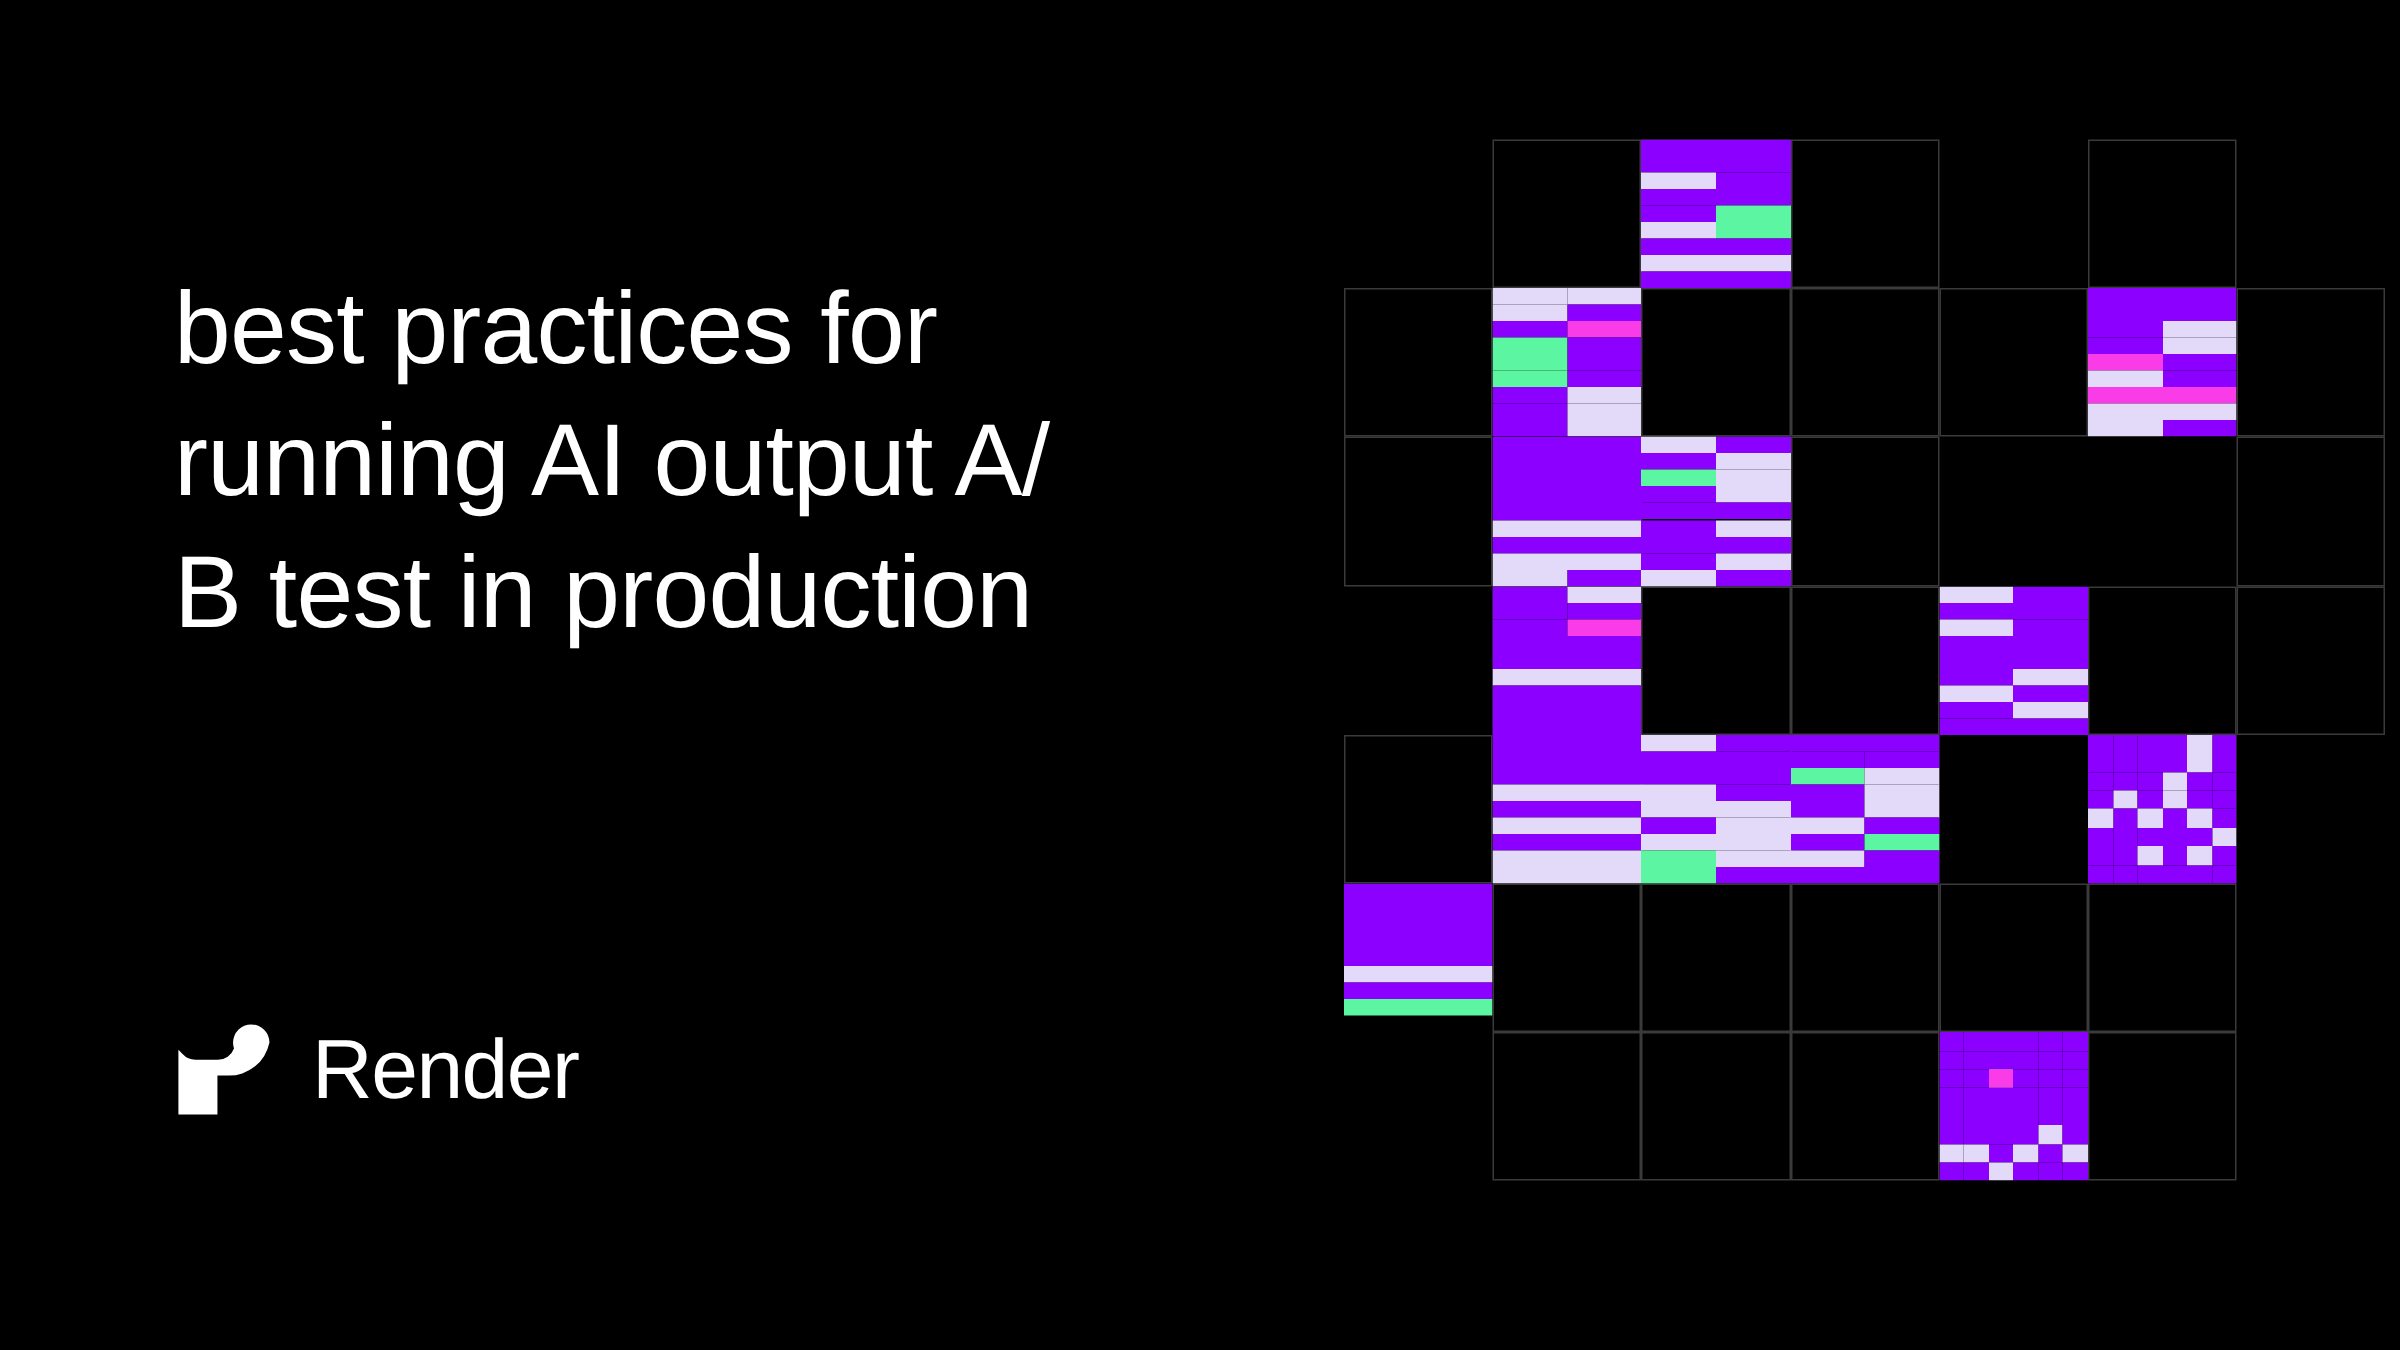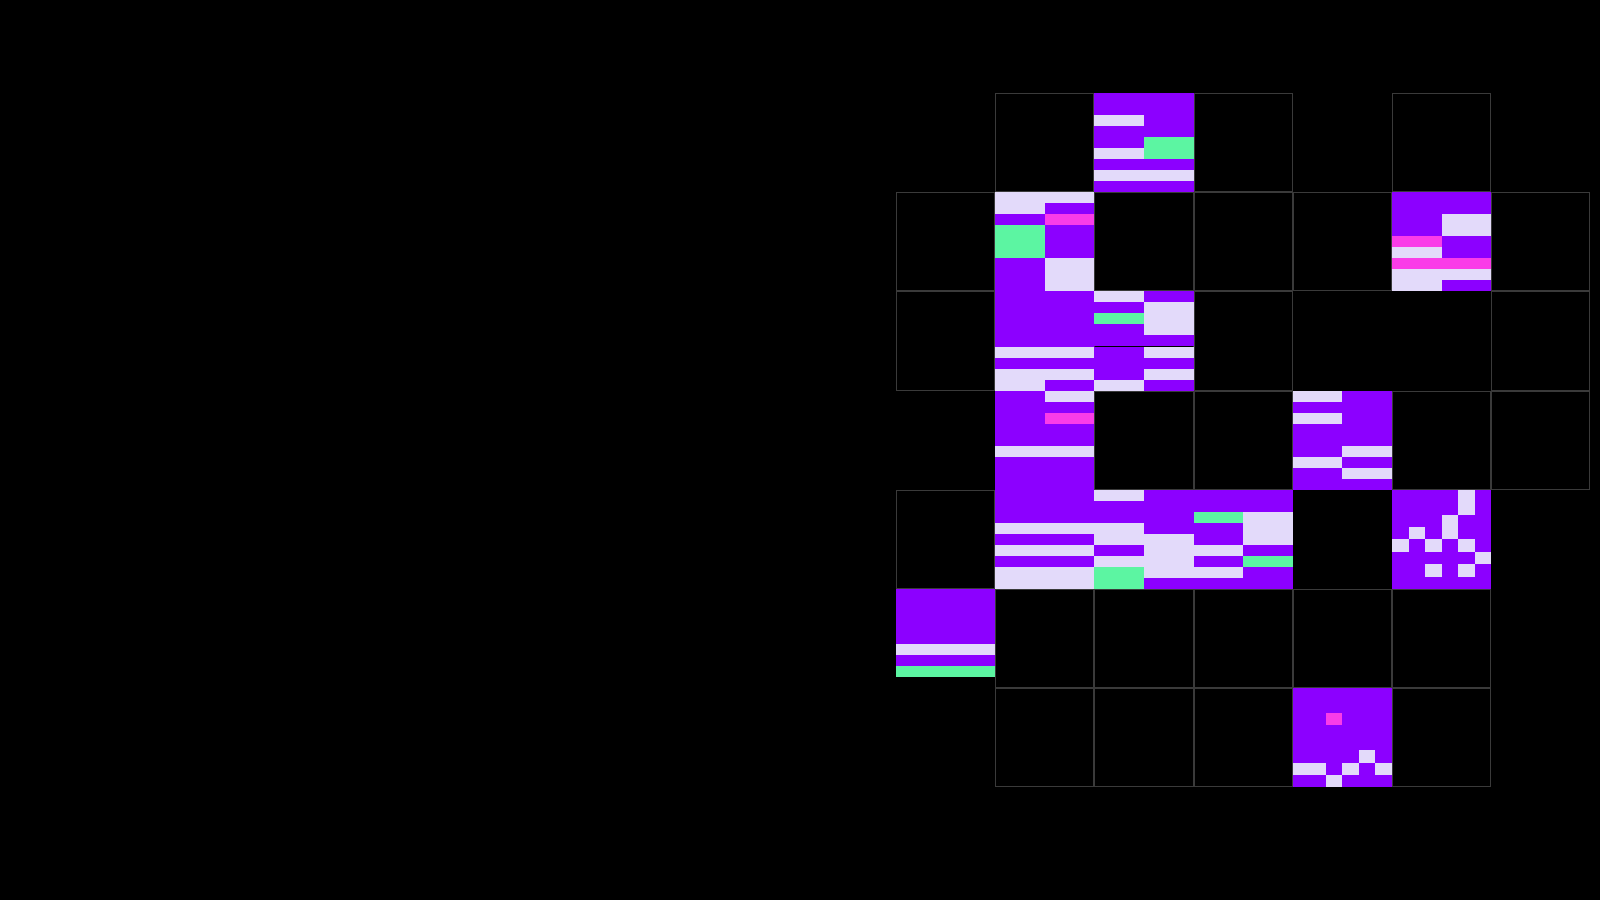--- a/index.html
+++ b/index.html
@@ -26,21 +26,32 @@
   .gcell{position:absolute;box-sizing:border-box;overflow:hidden;}
   .gcell.outline{border:1px solid #3a3a3a;}
   .stripe{position:absolute;}
   .px{position:absolute;}
 </style>
 </head>
 <body>
 
 <div id="stage">
 
-
+  <div id="headline">best practices for
+running AI output A/
+B test in production</div>
+
+  <div id="brand">
+    <span class="logo-wrap">
+      <svg class="logo" viewBox="0 0 64 64" xmlns="http://www.w3.org/2000/svg" aria-hidden="true">
+        <path d="M48 6a10.5 10.5 0 0 0-10.5 10.5c0 1.2.2 2.3.55 3.35a9.9 9.9 0 0 1-9.3 6.55H16A10 10 0 0 1 8.4 23.1L6 20.6V58h22.5V35.5h6.2A23.8 23.8 0 0 0 58.5 16.5 10.5 10.5 0 0 0 48 6z" fill="#ffffff"></path>
+      </svg>
+    </span>
+    <span class="wordmark">Render</span>
+  </div>
 
   <div id="mosaic">
       <div class="gcell outline" style="left: 99.2px; top: 0px; width: 99.2px; height: 99.2px; border-color: rgb(58, 58, 58);"></div>
       <div class="gcell outline" style="left: 198.4px; top: 0px; width: 99.2px; height: 99.2px; border-color: rgb(58, 58, 58);"></div>
       <div class="gcell outline" style="left: 297.6px; top: 0px; width: 99.2px; height: 99.2px; border-color: rgb(58, 58, 58);"></div>
       <div class="gcell outline" style="left: 496px; top: 0px; width: 99.2px; height: 99.2px; border-color: rgb(58, 58, 58);"></div>
       <div class="gcell outline" style="left: 0px; top: 99.2px; width: 99.2px; height: 99.2px; border-color: rgb(58, 58, 58);"></div>
       <div class="gcell outline" style="left: 198.4px; top: 99.2px; width: 99.2px; height: 99.2px; border-color: rgb(58, 58, 58);"></div>
       <div class="gcell outline" style="left: 297.6px; top: 99.2px; width: 99.2px; height: 99.2px; border-color: rgb(58, 58, 58);"></div>
       <div class="gcell outline" style="left: 396.8px; top: 99.2px; width: 99.2px; height: 99.2px; border-color: rgb(58, 58, 58);"></div>

